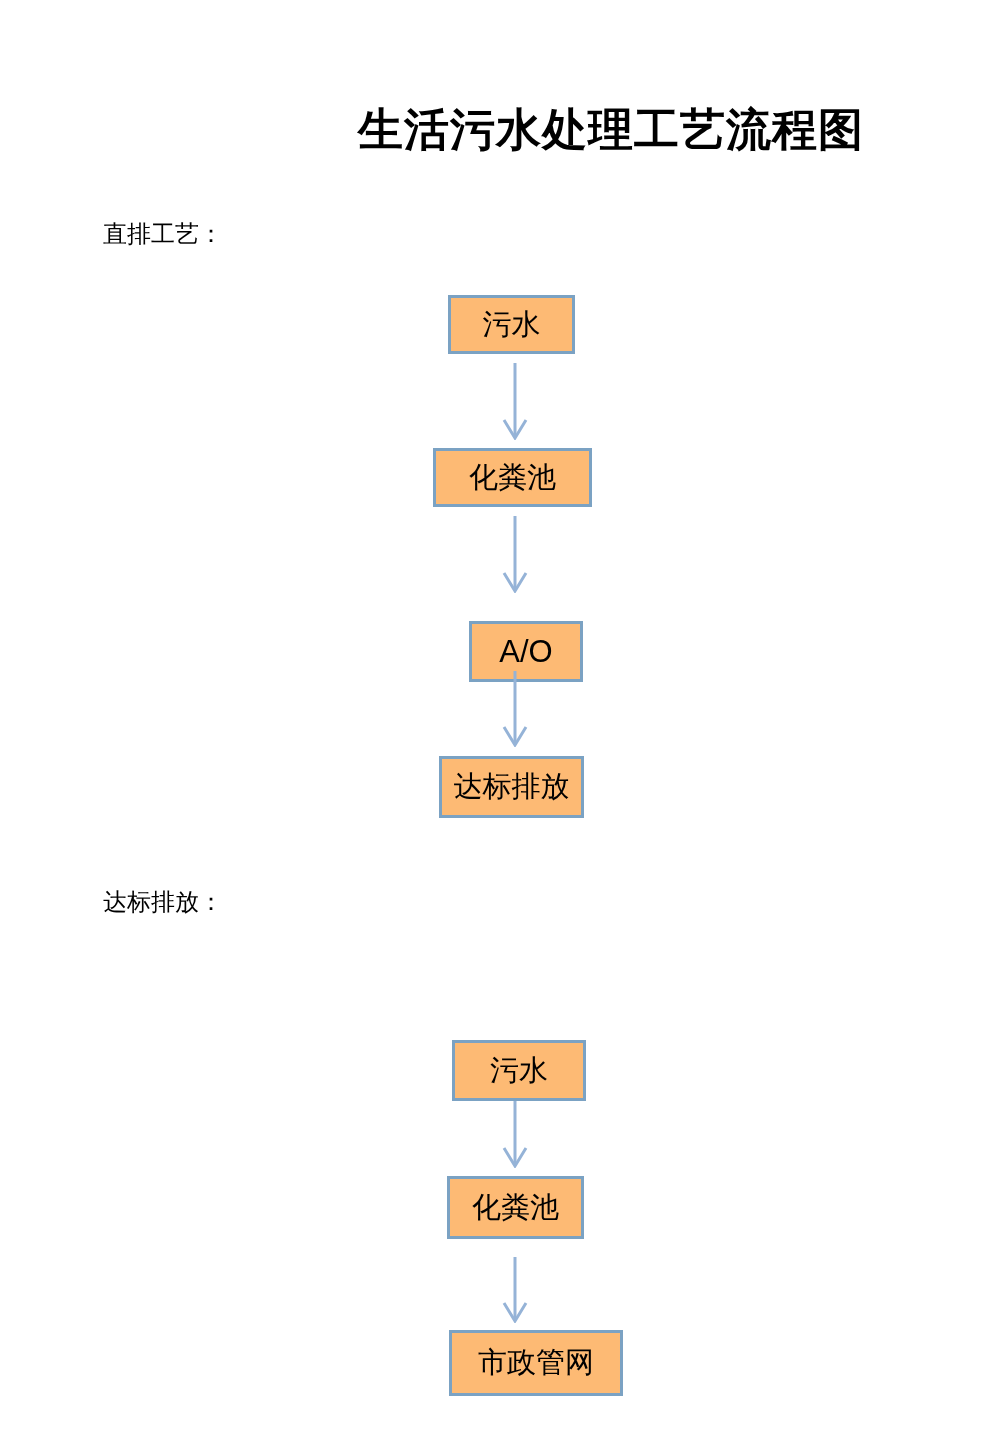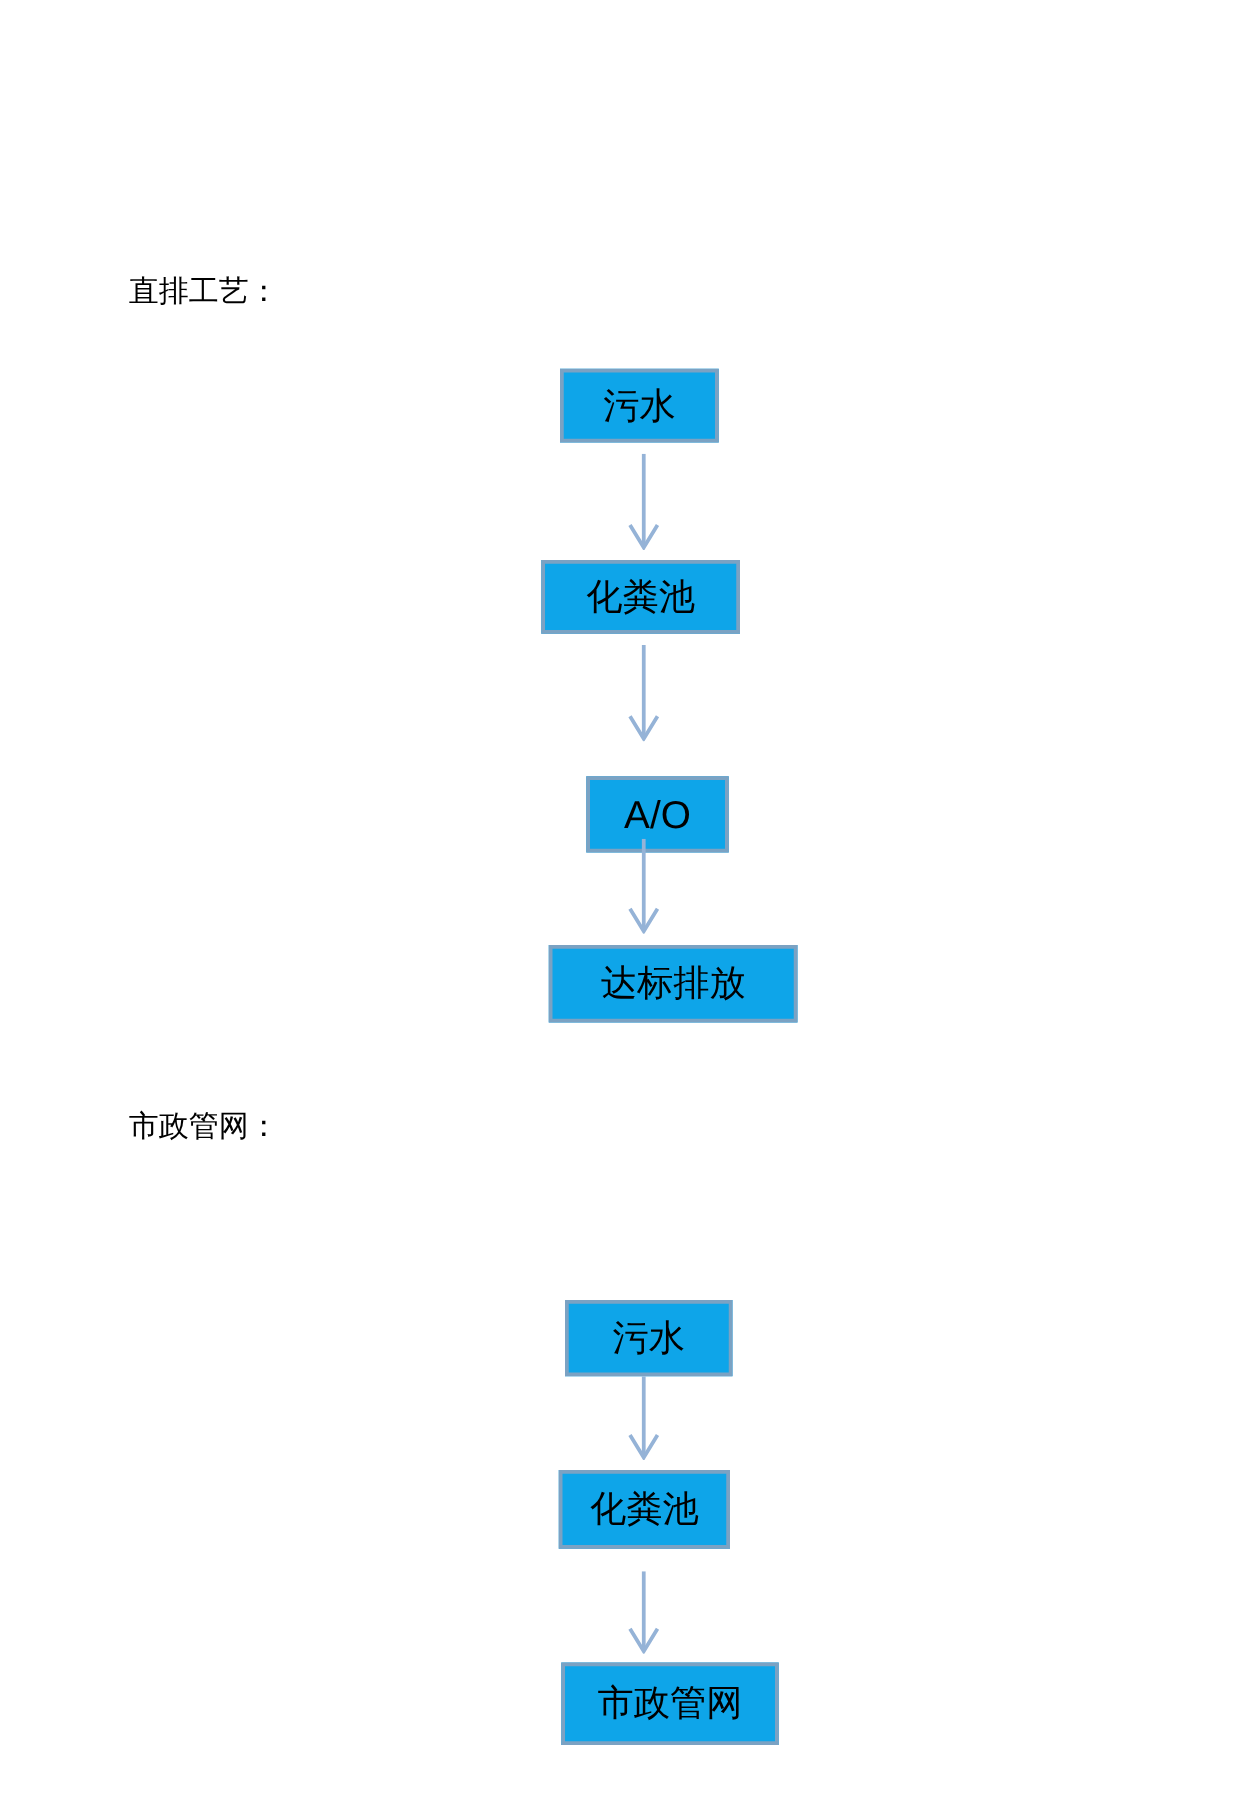--- a/index.html
+++ b/index.html
@@ -33,21 +33,21 @@
     position:absolute;
     font-size:24px;
     line-height:1.2;
     white-space:nowrap;
   }
   .section-label.s1{left:103px;top:220px;}
   .section-label.s2{left:103px;top:888px;}
   .flow-box{
     position:absolute;
     border:3px solid var(--box-border);
-    background:#0ea5e9;
+    background:#fdba74;
     display:flex;
     align-items:center;
     justify-content:center;
     font-size:29px;
     white-space:nowrap;
   }
   .flow-box.latin{
     font-family:"Liberation Sans","DejaVu Sans",sans-serif;
     font-size:31px;
   }
@@ -56,20 +56,21 @@
     stroke:var(--arrow-color);
     stroke-width:3;
     fill:none;
   }
 </style>
 </head>
 <body>
 
 <div class="page">
 
+  <h1 class="title">生活污水处理工艺流程图</h1>
 
   <div class="section-label s1">直排工艺：</div>
 
   <div class="flow-box" style="left:448px;top:295px;width:127px;height:59px;">污水</div>
 
   <svg class="flow-arrow" style="left:500px;top:363px;" width="30" height="77" viewBox="0 0 30 77" aria-hidden="true">
     <line x1="15" y1="0" x2="15" y2="73"></line>
     <path d="M4 57 L15 75 L26 57"></path>
   </svg>
 
@@ -80,23 +81,23 @@
     <path d="M4 57 L15 75 L26 57"></path>
   </svg>
 
   <div class="flow-box latin" style="left:469px;top:602px;width:114px;height:61px;margin-top:19px;">A/O</div>
 
   <svg class="flow-arrow" style="left:500px;top:671px;" width="30" height="76" viewBox="0 0 30 76" aria-hidden="true">
     <line x1="15" y1="0" x2="15" y2="72"></line>
     <path d="M4 56 L15 74 L26 56"></path>
   </svg>
 
-  <div class="flow-box" style="left:439px;top:756px;width:199px;height:62px;">达标排放</div>
+  <div class="flow-box" style="left:439px;top:756px;width:145px;height:62px;">达标排放</div>
 
-  <div class="section-label s2">市政管网：</div>
+  <div class="section-label s2">达标排放：</div>
 
   <div class="flow-box" style="left:452px;top:1040px;width:134px;height:61px;">污水</div>
 
   <svg class="flow-arrow" style="left:500px;top:1101px;" width="30" height="67" viewBox="0 0 30 67" aria-hidden="true">
     <line x1="15" y1="0" x2="15" y2="63"></line>
     <path d="M4 47 L15 65 L26 47"></path>
   </svg>
 
   <div class="flow-box" style="left:447px;top:1176px;width:137px;height:63px;">化粪池</div>
 

